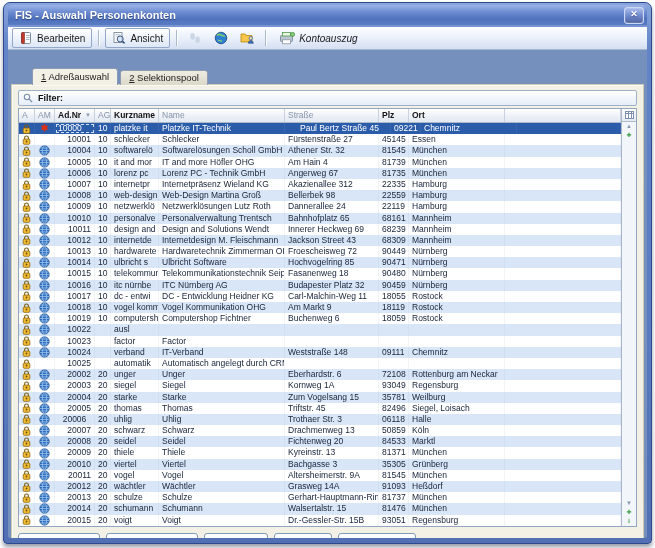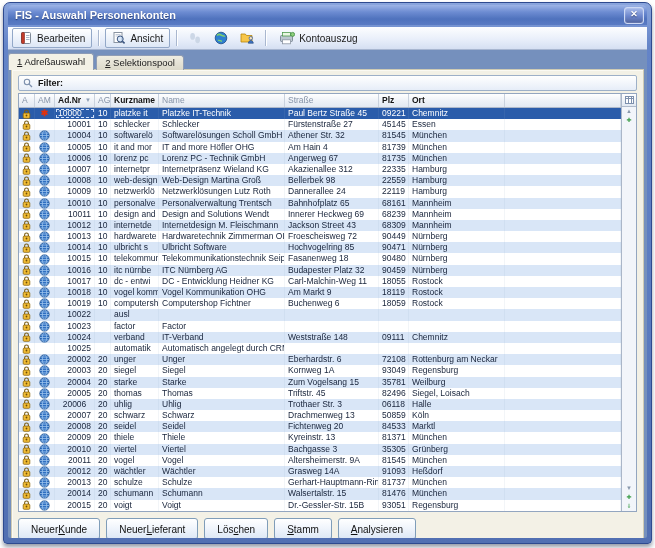--- a/index.html
+++ b/index.html
@@ -44,25 +44,25 @@
     padding:0 4px;
     background:linear-gradient(180deg,#fdfeff 0%,#e9effa 55%,#d5dff2 100%);
     border-bottom:1px solid #a8b6d0;
   }
   .tbtn{
     display:flex;align-items:center;gap:4px;height:18px;padding:0 6px;
     border:1px solid #93a8c8;border-radius:2px;
     background:linear-gradient(180deg,#ffffff 0%,#eef3fb 50%,#dde7f6 100%);
     font-size:10px;color:#1a1a1a;cursor:default;white-space:nowrap;
   }
-  .tbtn.flat{border-color:transparent;background:transparent;}
+  .tbtn.flat{border-color:transparent;background:transparent;font-style:italic;}
   .tico{width:24px;height:18px;display:flex;align-items:center;justify-content:center;cursor:default;}
   .tsep{width:1px;height:16px;background:#a9b7cf;box-shadow:1px 0 0 #fff;margin:0 4px;flex:0 0 1px;}
   
-  .tabstrip{flex:0 0 17px;display:flex;align-items:flex-end;padding-left:0;margin-top:3px;position:relative;z-index:2;}
+  .tabstrip{flex:0 0 17px;display:flex;align-items:flex-end;padding-left:24px;margin-top:18px;position:relative;z-index:2;}
   .tab{
     box-sizing:border-box;height:15px;margin-top:2px;padding:1px 8px 0 8px;
     font-size:9.5px;color:#222;
     border:1px solid #8f9cb4;border-bottom:none;border-radius:3px 3px 0 0;
     background:linear-gradient(180deg,#efede2 0%,#dcd9ca 100%);
     margin-right:2px;cursor:default;white-space:nowrap;
   }
   .tab.active{
     height:17px;margin-top:0;padding-top:2px;
     background:#f3f1e6;border-color:#86a;border-color:#8b9ab6;
@@ -262,21 +262,21 @@
                     <circle cx="4.5" cy="6.5" r="0.9" fill="#6e4c06"></circle>
                   </svg>
                 </div>
                 <div class="gcell icon" style="width: 20px;">
                   <span style="color:#e0300d;font-size:9px;line-height:9px;font-weight:bold">✱</span>
                 </div>
                 <div class="gcell num focuscell" style="width: 40px;">10000</div>
                 <div class="gcell num" style="width: 16px;">10</div>
                 <div class="gcell" style="width: 48px;">platzke it</div>
                 <div class="gcell" style="width: 126px;">Platzke IT-Technik</div>
-                <div class="gcell" style="width: 94px;">Paul Bertz Straße 45</div>
+                <div class="gcell" style="width: 94px; margin-left: 12px;">Paul Bertz Straße 45</div>
                 <div class="gcell" style="width: 30px;">09221</div>
                 <div class="gcell" style="width: 96px;">Chemnitz</div>
                 <div class="gcell" style="width: auto; flex: 1 1 0%;"></div>
               </div>
               <div class="grow">
                 <div class="gcell icon" style="width: 16px;">
                   <svg width="9" height="10" viewBox="0 0 9 10">
                     <path d="M2.6 4.2V2.9a1.9 1.9 0 0 1 3.8 0v1.3" fill="none" stroke="#7a5c12" stroke-width="1.1"></path>
                     <rect x="1.2" y="4.1" width="6.6" height="5.2" rx="1" fill="#f2bd33" stroke="#8a6410" stroke-width="0.8"></rect>
                     <circle cx="4.5" cy="6.5" r="0.9" fill="#6e4c06"></circle>

